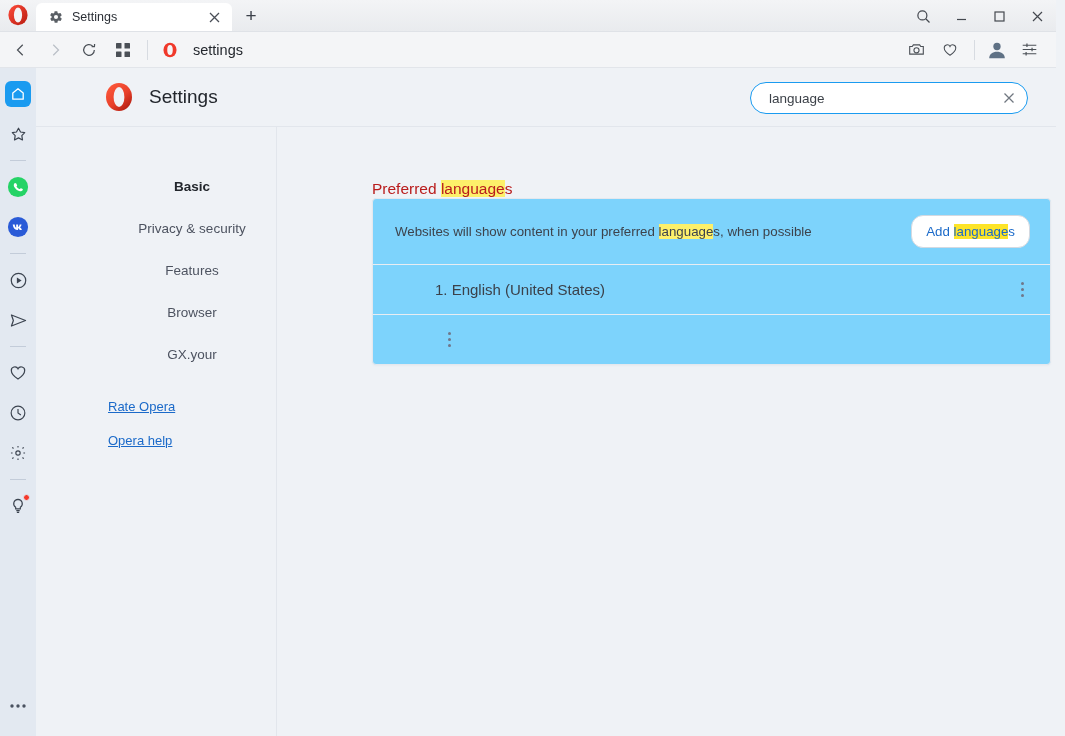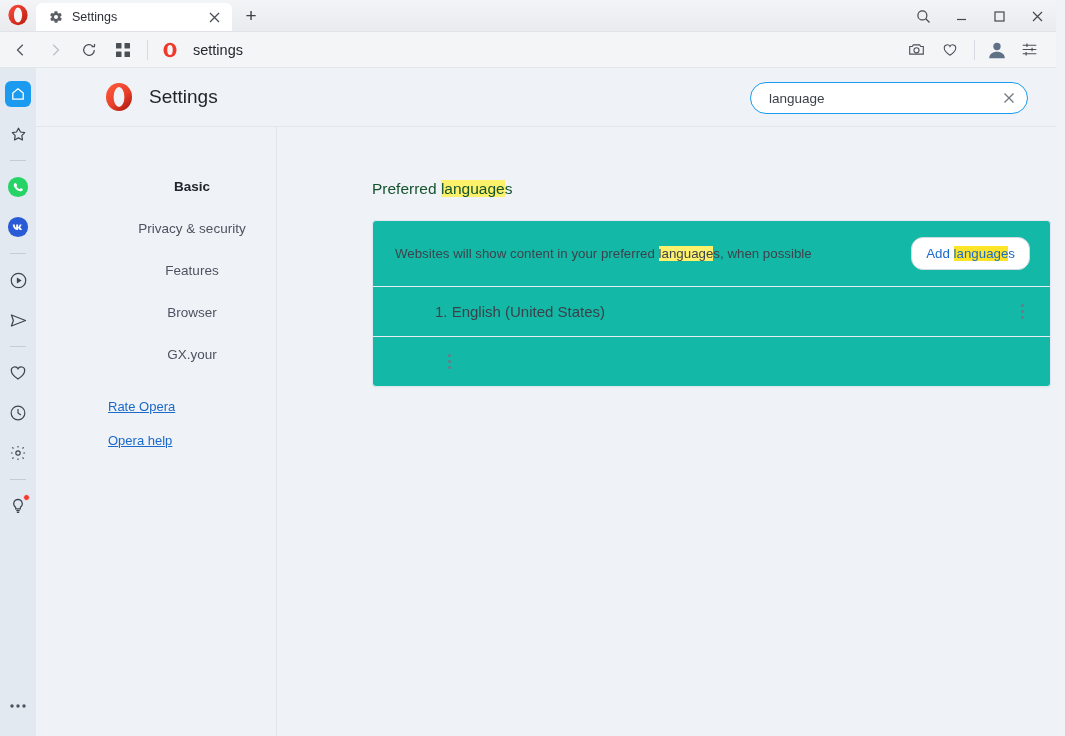--- a/index.html
+++ b/index.html
@@ -158,25 +158,25 @@
   .nav-links { margin-top: 36px; }
   .nav-link {
     display: block;
     font-size: 13px; color: #1b6ac9;
     text-decoration: underline;
     margin-bottom: 19px;
   }
 
   .maincol { flex: 1; padding: 52px 14px 0 95px; min-width: 0; }
   .section-title {
-    font-size: 15.5px; color: #14532d;
-    margin-bottom: 22px; line-height: 19px;
+    font-size: 15.5px; color: #b91c1c;
+    line-height: 19px;
   }
   .card {
-    background: #14b8a6;
+    background: #7dd3fc;
     border: 1px solid #e4e8ee;
     border-radius: 4px;
     width: 679px;
     box-shadow: 0 1px 2px rgba(40,50,70,0.04);
   }
   .card-top {
     display: flex; align-items: center;
     padding: 16px 20px 16px 22px;
     min-height: 62px;
   }

